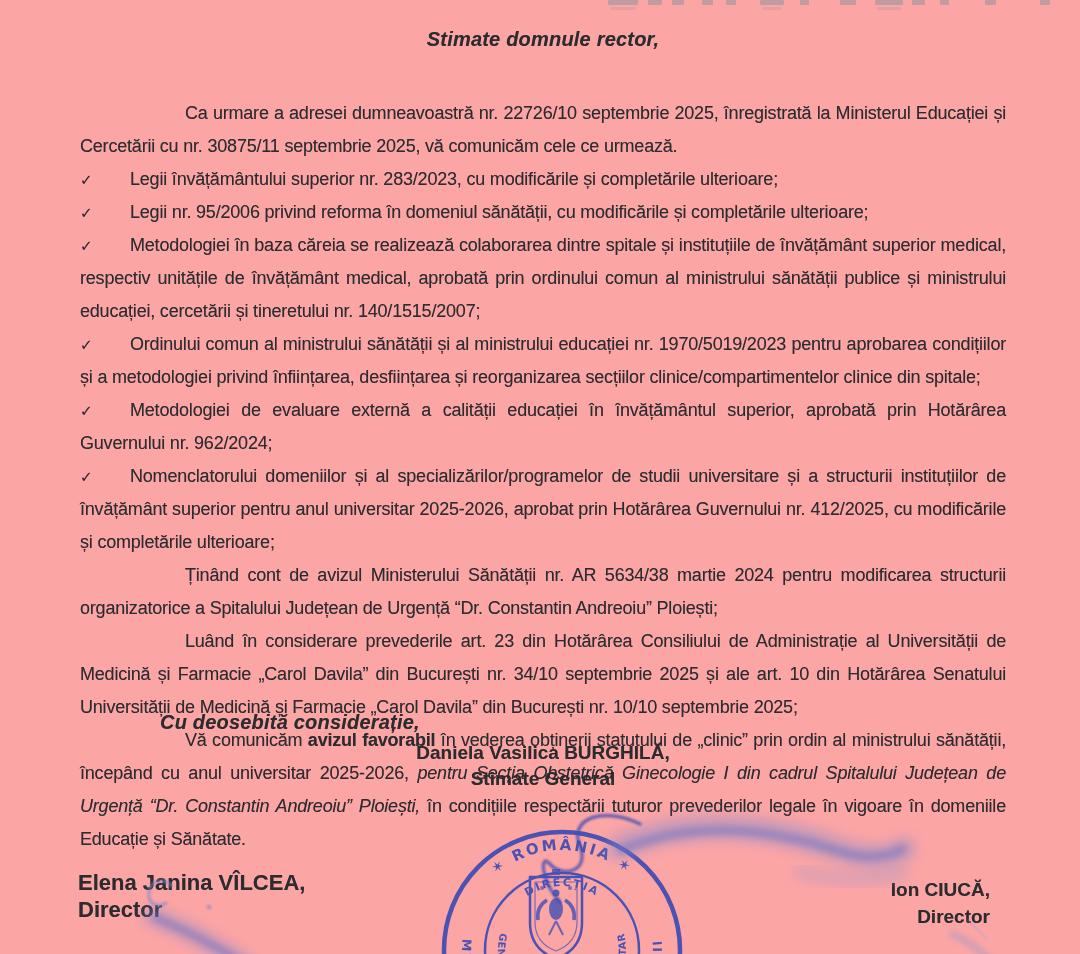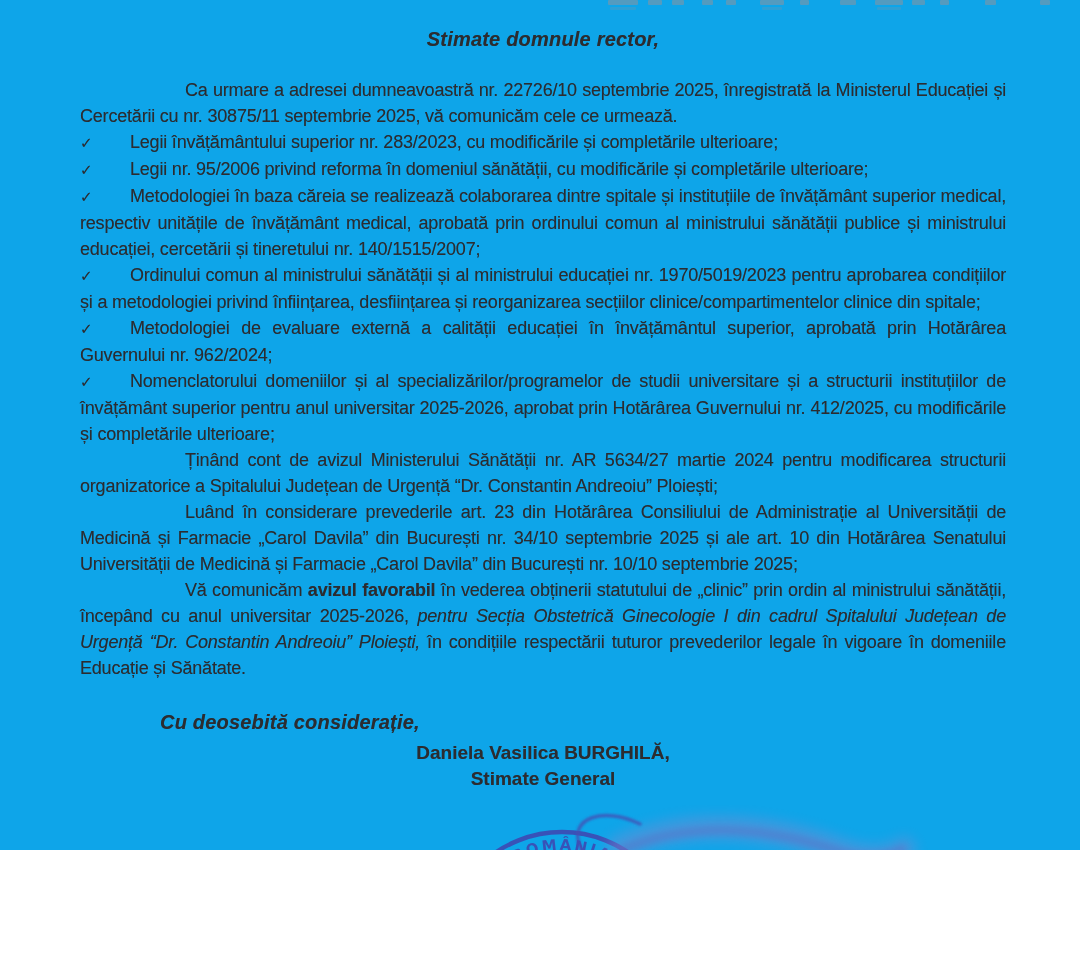--- a/index.html
+++ b/index.html
@@ -1,37 +1,37 @@
 <!DOCTYPE html>
 <html lang="ro"><head>
 <meta charset="utf-8">
 <style>
   html,body{margin:0;padding:0;background:#ffffff;}
   .page{
     position:relative;
-    width:1080px;height:850px;
-    background:#0ea5e9;
+    width:1080px;height:954px;
+    background:#fca5a5;
     overflow:hidden;
     font-family:"Liberation Sans","DejaVu Sans",sans-serif;
     color:#2c2c30;
   }
   
   .artifacts i{position:absolute;top:0;height:5px;background:#8e939c;opacity:.55;display:block;border-radius:1px;}
   .artifacts i.l2{top:7px;height:3px;opacity:.25;}
 
   .content{position:absolute;left:80px;right:74px;top:0;}
   .salutation{
     margin:28px 0 0 0;
     font-size:20px;font-weight:700;font-style:italic;
     text-align:center;letter-spacing:.2px;
     text-shadow:0 0 .5px rgba(40,40,45,.45);
   }
   .body-text{
-    margin-top:26px;
-    font-size:18px;line-height:26px;letter-spacing:-.2px;
+    margin-top:46px;
+    font-size:18px;line-height:33px;letter-spacing:-.2px;
     text-shadow:0 0 .4px rgba(40,40,45,.4);
   }
   .body-text p{margin:0;text-align:justify;}
   p.indent{text-indent:105px;}
   .item .check{display:inline-block;width:50px;font-size:15px;letter-spacing:0;}
   .seg-bold{font-weight:700;}
   .seg-italic{font-style:italic;}
 
   .closing{
     position:absolute;left:160px;top:711px;
@@ -90,21 +90,21 @@
     <div class="body-text">
       <p class="indent">Ca urmare a adresei dumneavoastră nr. 22726/10 septembrie 2025, înregistrată la Ministerul Educației și Cercetării cu nr. 30875/11 septembrie 2025, vă comunicăm cele ce urmează.</p>
 
       <p class="item"><span class="check">✓</span><span>Legii învățământului superior nr. 283/2023, cu modificările și completările ulterioare;</span></p>
       <p class="item"><span class="check">✓</span><span>Legii nr. 95/2006 privind reforma în domeniul sănătății, cu modificările și completările ulterioare;</span></p>
       <p class="item"><span class="check">✓</span><span>Metodologiei în baza căreia se realizează colaborarea dintre spitale și instituțiile de învățământ superior medical, respectiv unitățile de învățământ medical, aprobată prin ordinului comun al ministrului sănătății publice și ministrului educației, cercetării și tineretului nr. 140/1515/2007;</span></p>
       <p class="item"><span class="check">✓</span><span>Ordinului comun al ministrului sănătății și al ministrului educației nr. 1970/5019/2023 pentru aprobarea condițiilor și a metodologiei privind înființarea, desființarea și reorganizarea secțiilor clinice/compartimentelor clinice din spitale;</span></p>
       <p class="item"><span class="check">✓</span><span>Metodologiei de evaluare externă a calității educației în învățământul superior, aprobată prin Hotărârea Guvernului nr. 962/2024;</span></p>
       <p class="item"><span class="check">✓</span><span>Nomenclatorului domeniilor și al specializărilor/programelor de studii universitare și a structurii instituțiilor de învățământ superior pentru anul universitar 2025-2026, aprobat prin Hotărârea Guvernului nr. 412/2025, cu modificările și completările ulterioare;</span></p>
 
-      <p class="indent">Ținând cont de avizul Ministerului Sănătății nr. AR 5634/27 martie 2024 pentru modificarea structurii organizatorice a Spitalului Județean de Urgență “Dr. Constantin Andreoiu” Ploiești;</p>
+      <p class="indent">Ținând cont de avizul Ministerului Sănătății nr. AR 5634/38 martie 2024 pentru modificarea structurii organizatorice a Spitalului Județean de Urgență “Dr. Constantin Andreoiu” Ploiești;</p>
       <p class="indent">Luând în considerare prevederile art. 23 din Hotărârea Consiliului de Administrație al Universității de Medicină și Farmacie „Carol Davila” din București nr. 34/10 septembrie 2025 și ale art. 10 din Hotărârea Senatului Universității de Medicină și Farmacie „Carol Davila” din București nr. 10/10 septembrie 2025;</p>
       <p class="indent"><span>Vă comunicăm </span><span class="seg-bold">avizul favorabil</span><span> în vederea obținerii statutului de „clinic” prin ordin al ministrului sănătății, începând cu anul universitar 2025-2026, </span><span class="seg-italic">pentru Secția Obstetrică Ginecologie I din cadrul Spitalului Județean de Urgență “Dr. Constantin Andreoiu” Ploiești,</span><span> în condițiile respectării tuturor prevederilor legale în vigoare în domeniile Educație și Sănătate.</span></p>
     </div>
   </div>
 
   <div class="closing">Cu deosebită considerație,</div>
 
   <div class="sig-center">
     <div>Daniela Vasilica BURGHILĂ,</div>
     <div>Stimate General</div>

